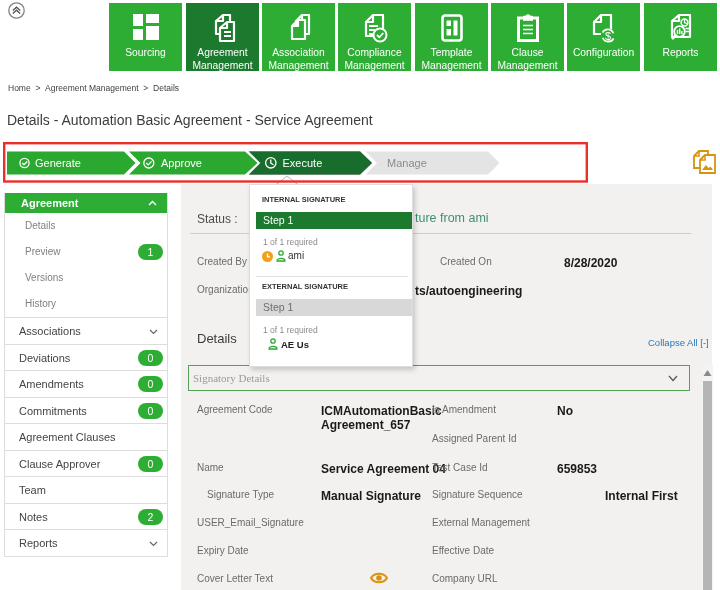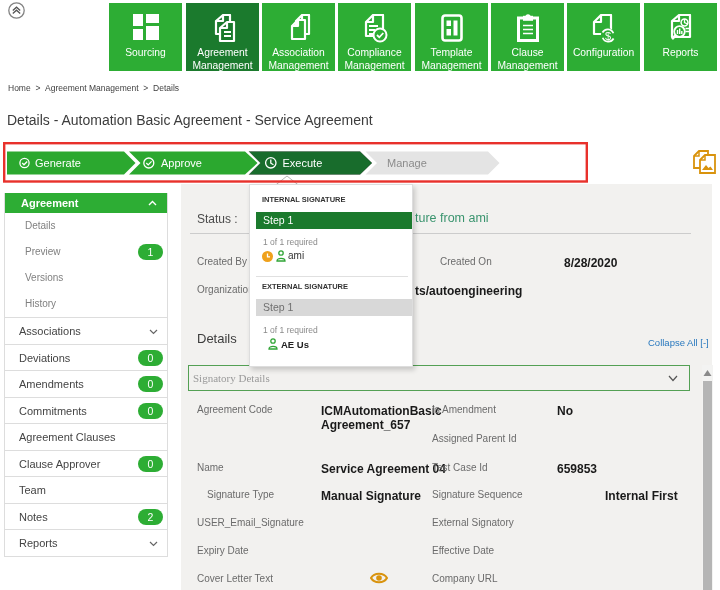--- a/index.html
+++ b/index.html
@@ -191,21 +191,21 @@
   <div class="val" style="left:321px;top:461.5px;">Service Agreement 04</div>
   <div class="lab" style="left:432px;top:461.5px;">Test Case Id</div>
   <div class="val" style="left:557px;top:461.5px;">659853</div>
 
   <div class="lab" style="left:197px;top:489px;margin-left:10px;">Signature Type</div>
   <div class="val" style="left:321px;top:489px;">Manual Signature</div>
   <div class="lab" style="left:432px;top:489px;">Signature Sequence</div>
   <div class="val" style="left:557px;top:489px;margin-left:48px;">Internal First</div>
 
   <div class="lab" style="left:197px;top:516.5px;">USER_Email_Signature</div>
-  <div class="lab" style="left:432px;top:516.5px;">External Signatory</div>
+  <div class="lab" style="left:432px;top:516.5px;">External Management</div>
 
   <div class="lab" style="left:197px;top:544.5px;">Expiry Date</div>
   <div class="lab" style="left:432px;top:544.5px;">Effective Date</div>
 
   <div class="lab" style="left:197px;top:572.5px;">Cover Letter Text</div>
   <svg class="abs" style="left:370px;top:570.5px" width="18" height="14" viewBox="0 0 18 14">
     <path d="M1 7 C4.2 1.4 13.8 1.4 17 7 C13.8 12.6 4.2 12.6 1 7 Z" fill="none" stroke="#d9930d" stroke-width="2.1"></path>
     <circle cx="9" cy="7" r="2.8" fill="#d9930d"></circle>
   </svg>
   <div class="lab" style="left:432px;top:572.5px;">Company URL</div>

